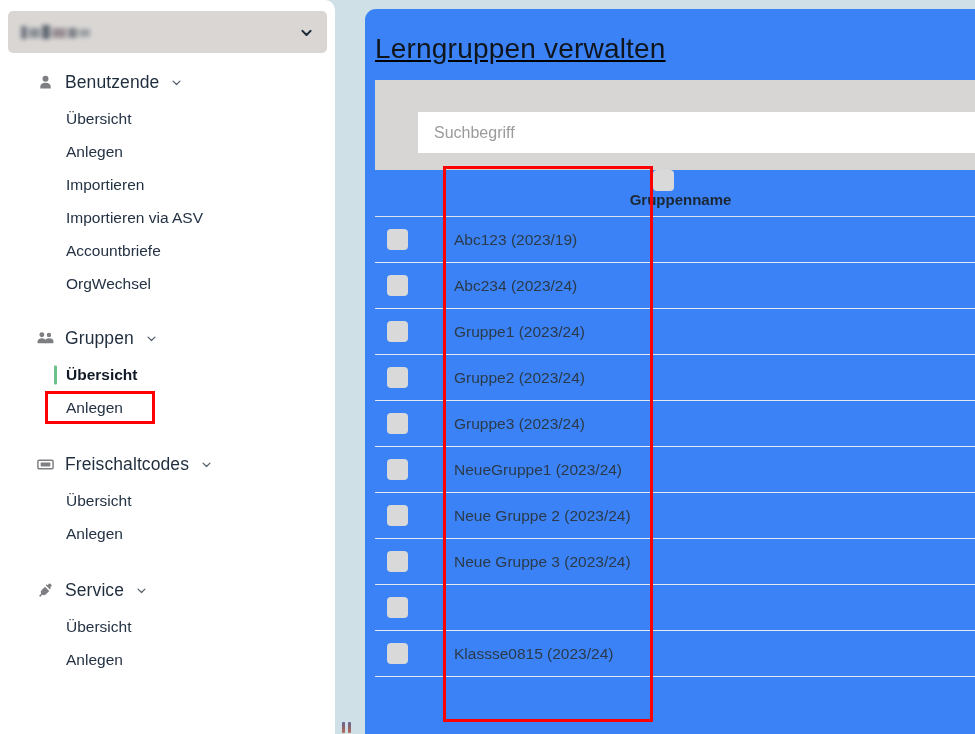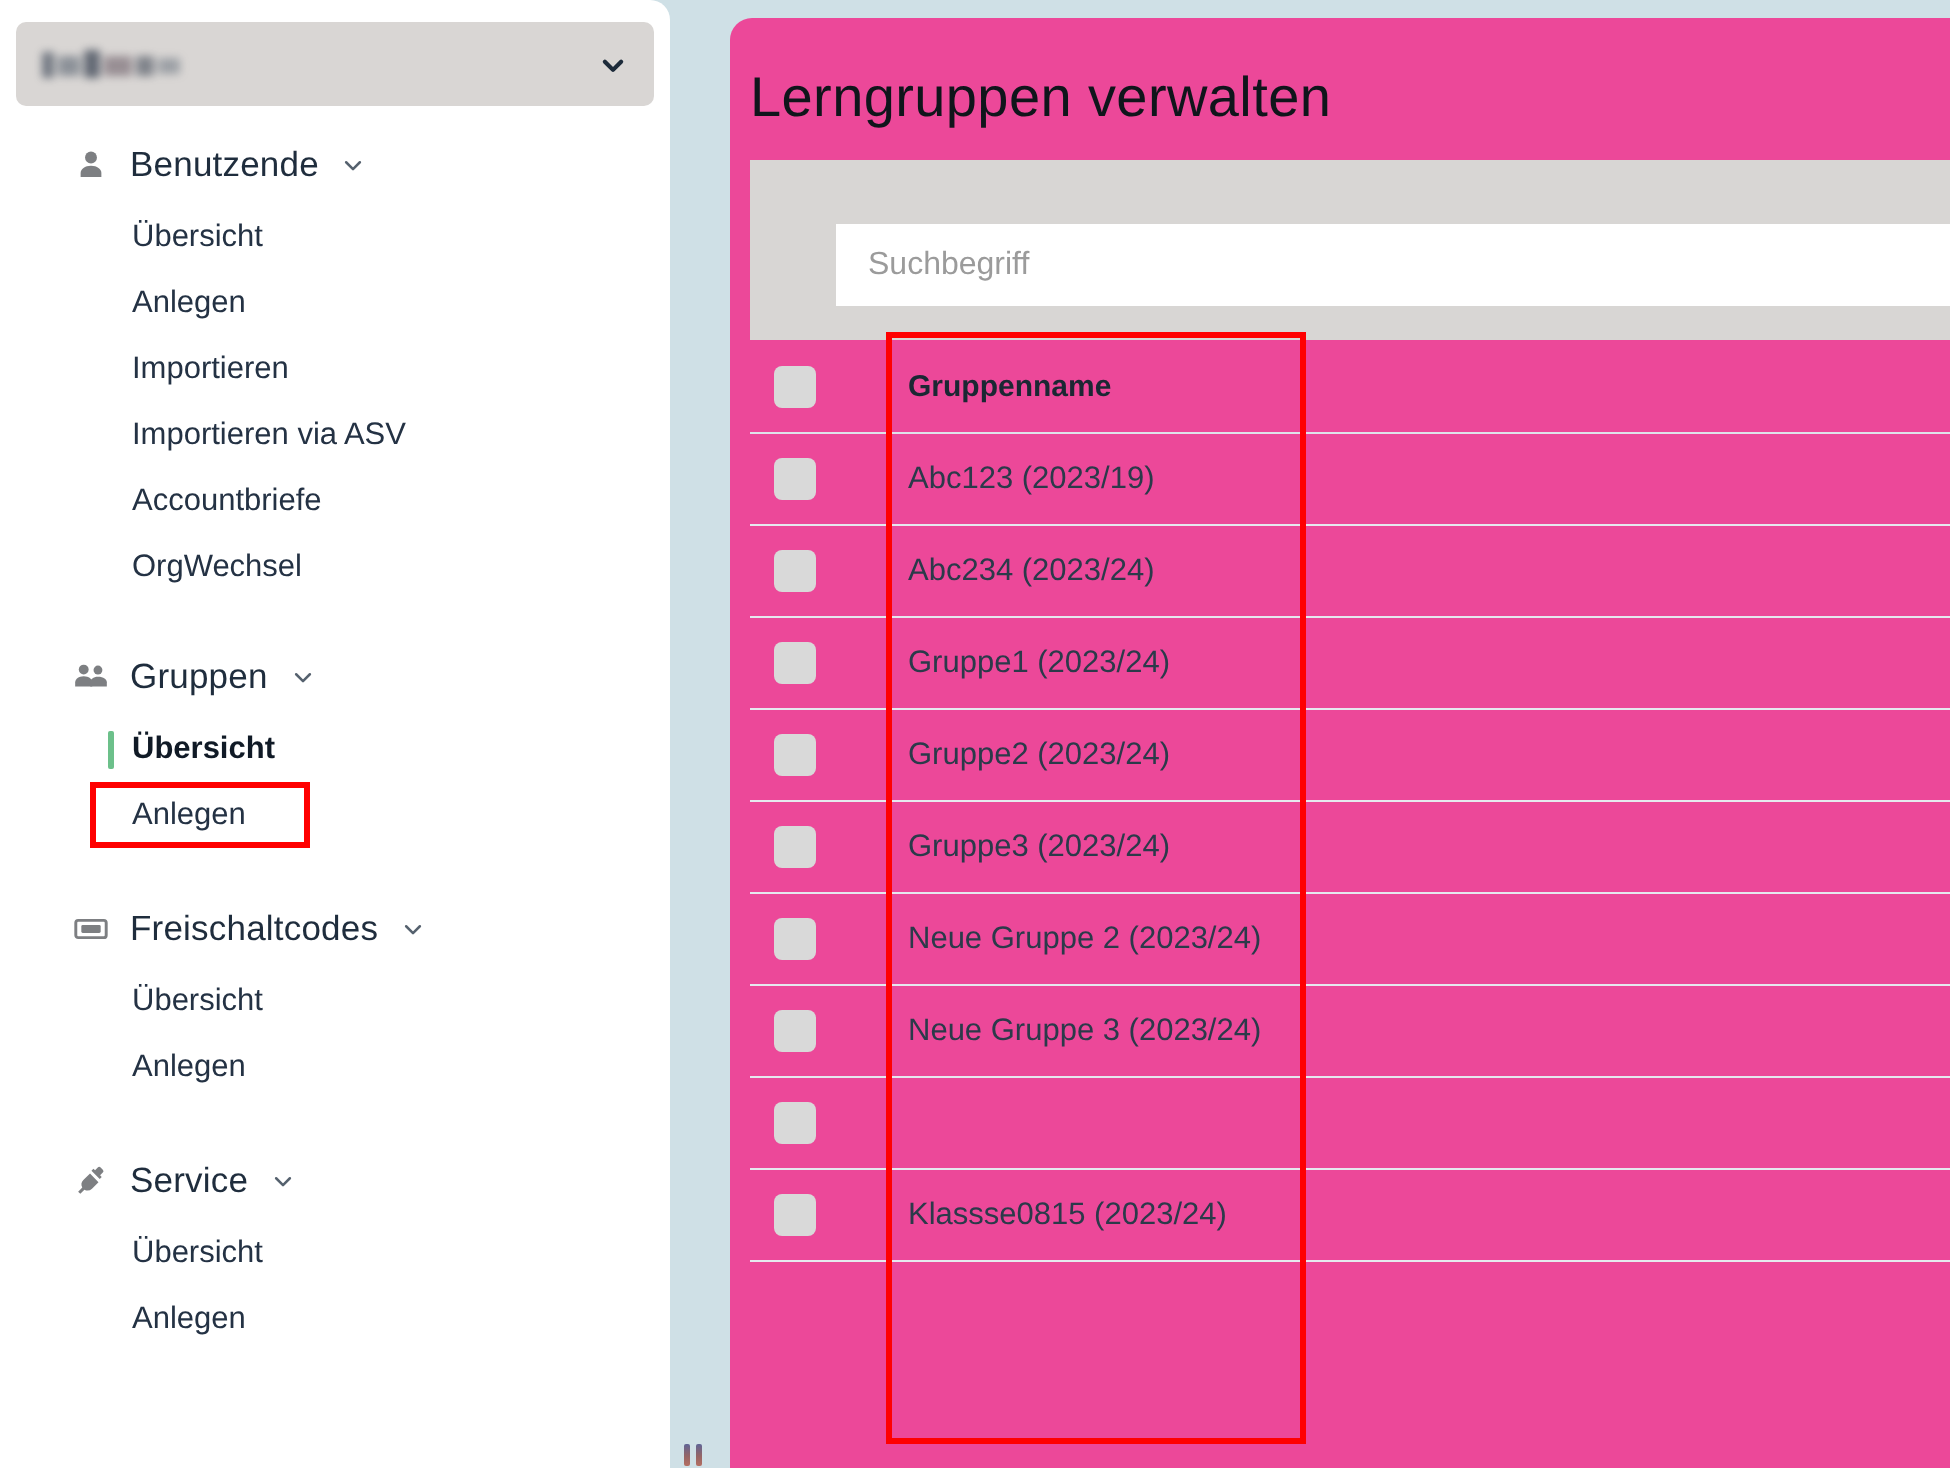--- a/index.html
+++ b/index.html
@@ -170,23 +170,24 @@
     border-radius: 1px;
   }
 
   
   .content {
     position: absolute;
     left: 365px;
     top: 9px;
     width: 610px;
     height: 725px;
-    background: #ec4899;
+    background: #3b82f6;
     border-top-left-radius: 11px;
     overflow: hidden;
+    text-decoration: underline;
   }
   .page-title {
     margin: 0;
     padding: 24px 0 0 10px;
     font-size: 28px;
     font-weight: normal;
     color: #10151b;
     letter-spacing: .2px;
   }
   .search-band {
@@ -227,20 +228,21 @@
     position: relative;
     display: flex;
     align-items: center;
     height: 46px;
     border-bottom: 1px solid #e6e8ef;
     box-sizing: border-box;
   }
   .row.header {
     height: 47px;
     border-bottom: 1px solid #dfe2ea;
+    flex-direction: column;
   }
   .cb-cell {
     width: 68px;
     flex: none;
     display: flex;
     align-items: center;
     padding-left: 12px;
     box-sizing: border-box;
   }
   .checkbox {
@@ -459,20 +461,26 @@
       <div class="row">
         <div class="cb-cell">
             <span class="checkbox"></span>
           </div>
         <div class="name-cell">Gruppe3 (2023/24)</div>
       </div>
       <div class="row">
         <div class="cb-cell">
             <span class="checkbox"></span>
           </div>
+        <div class="name-cell">NeueGruppe1 (2023/24)</div>
+      </div>
+      <div class="row">
+        <div class="cb-cell">
+            <span class="checkbox"></span>
+          </div>
         <div class="name-cell">Neue Gruppe 2 (2023/24)</div>
       </div>
       <div class="row">
         <div class="cb-cell">
             <span class="checkbox"></span>
           </div>
         <div class="name-cell">Neue Gruppe 3 (2023/24)</div>
       </div>
       <div class="row">
         <div class="cb-cell">

